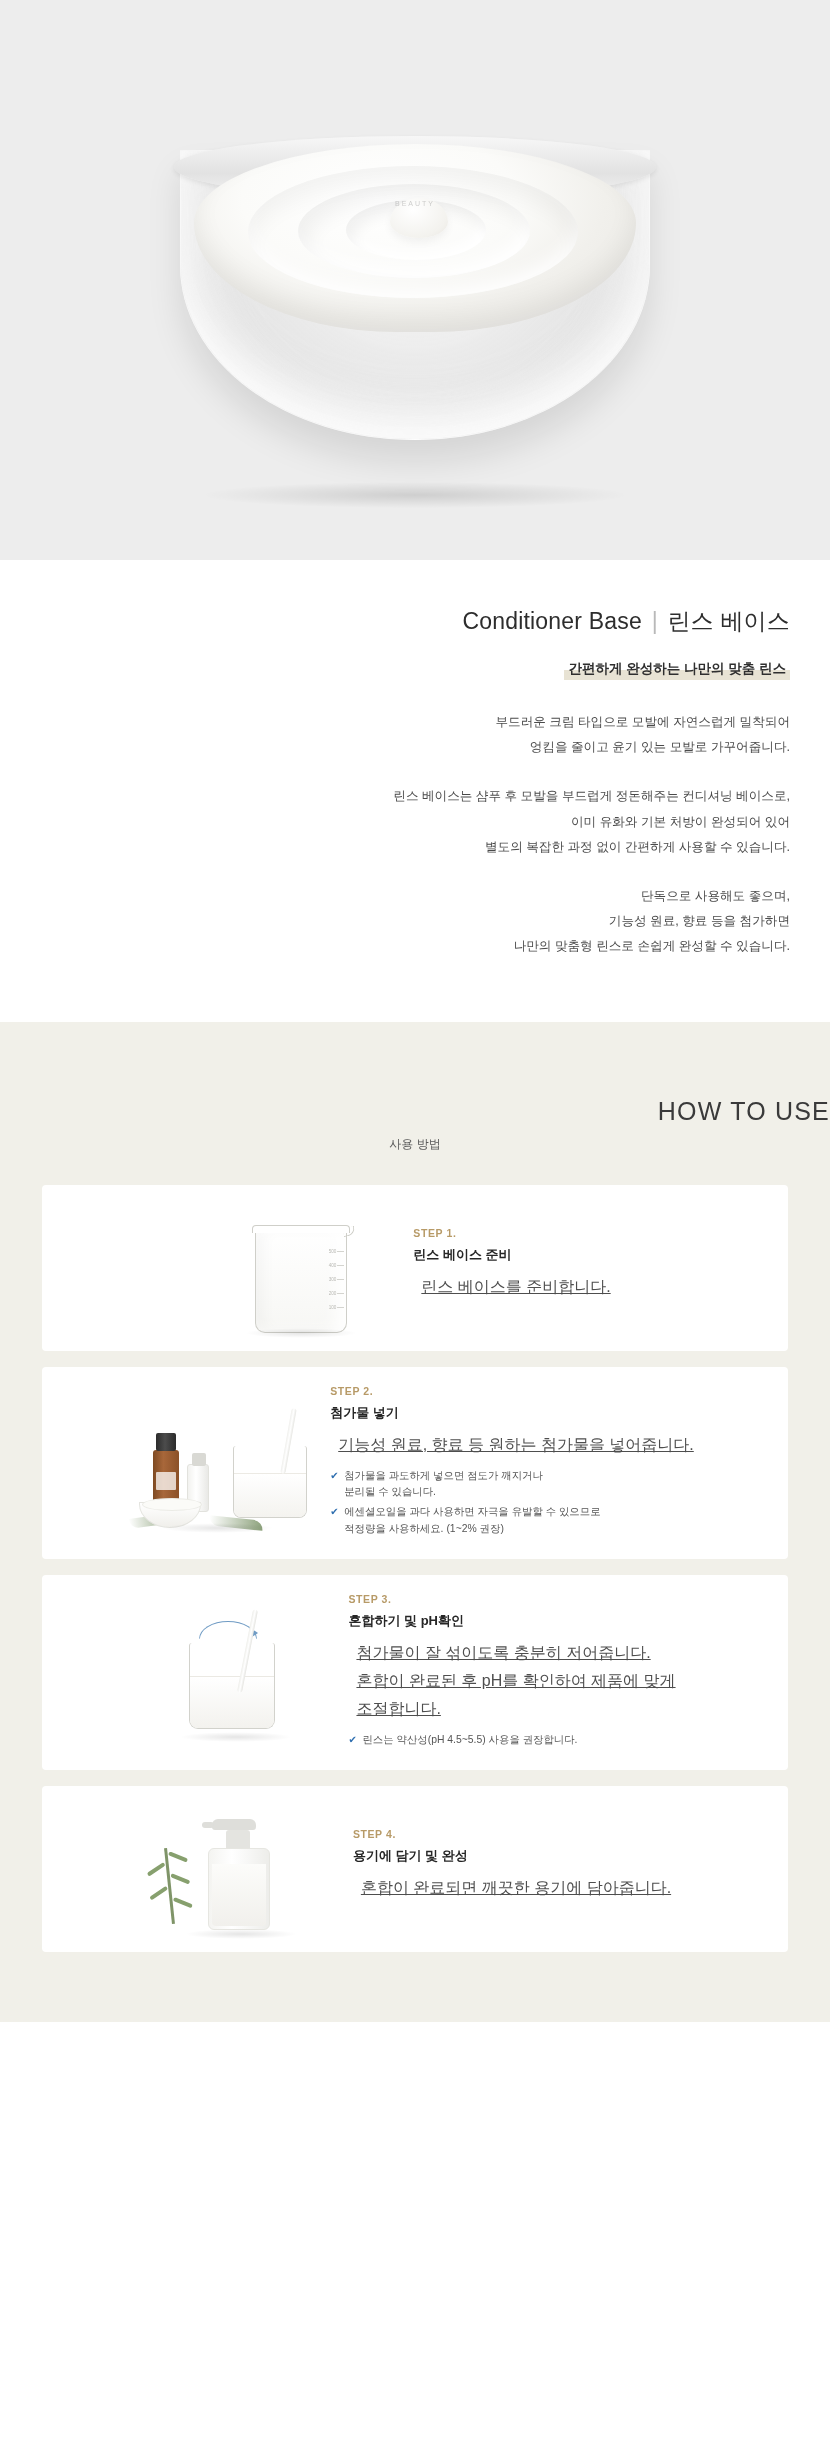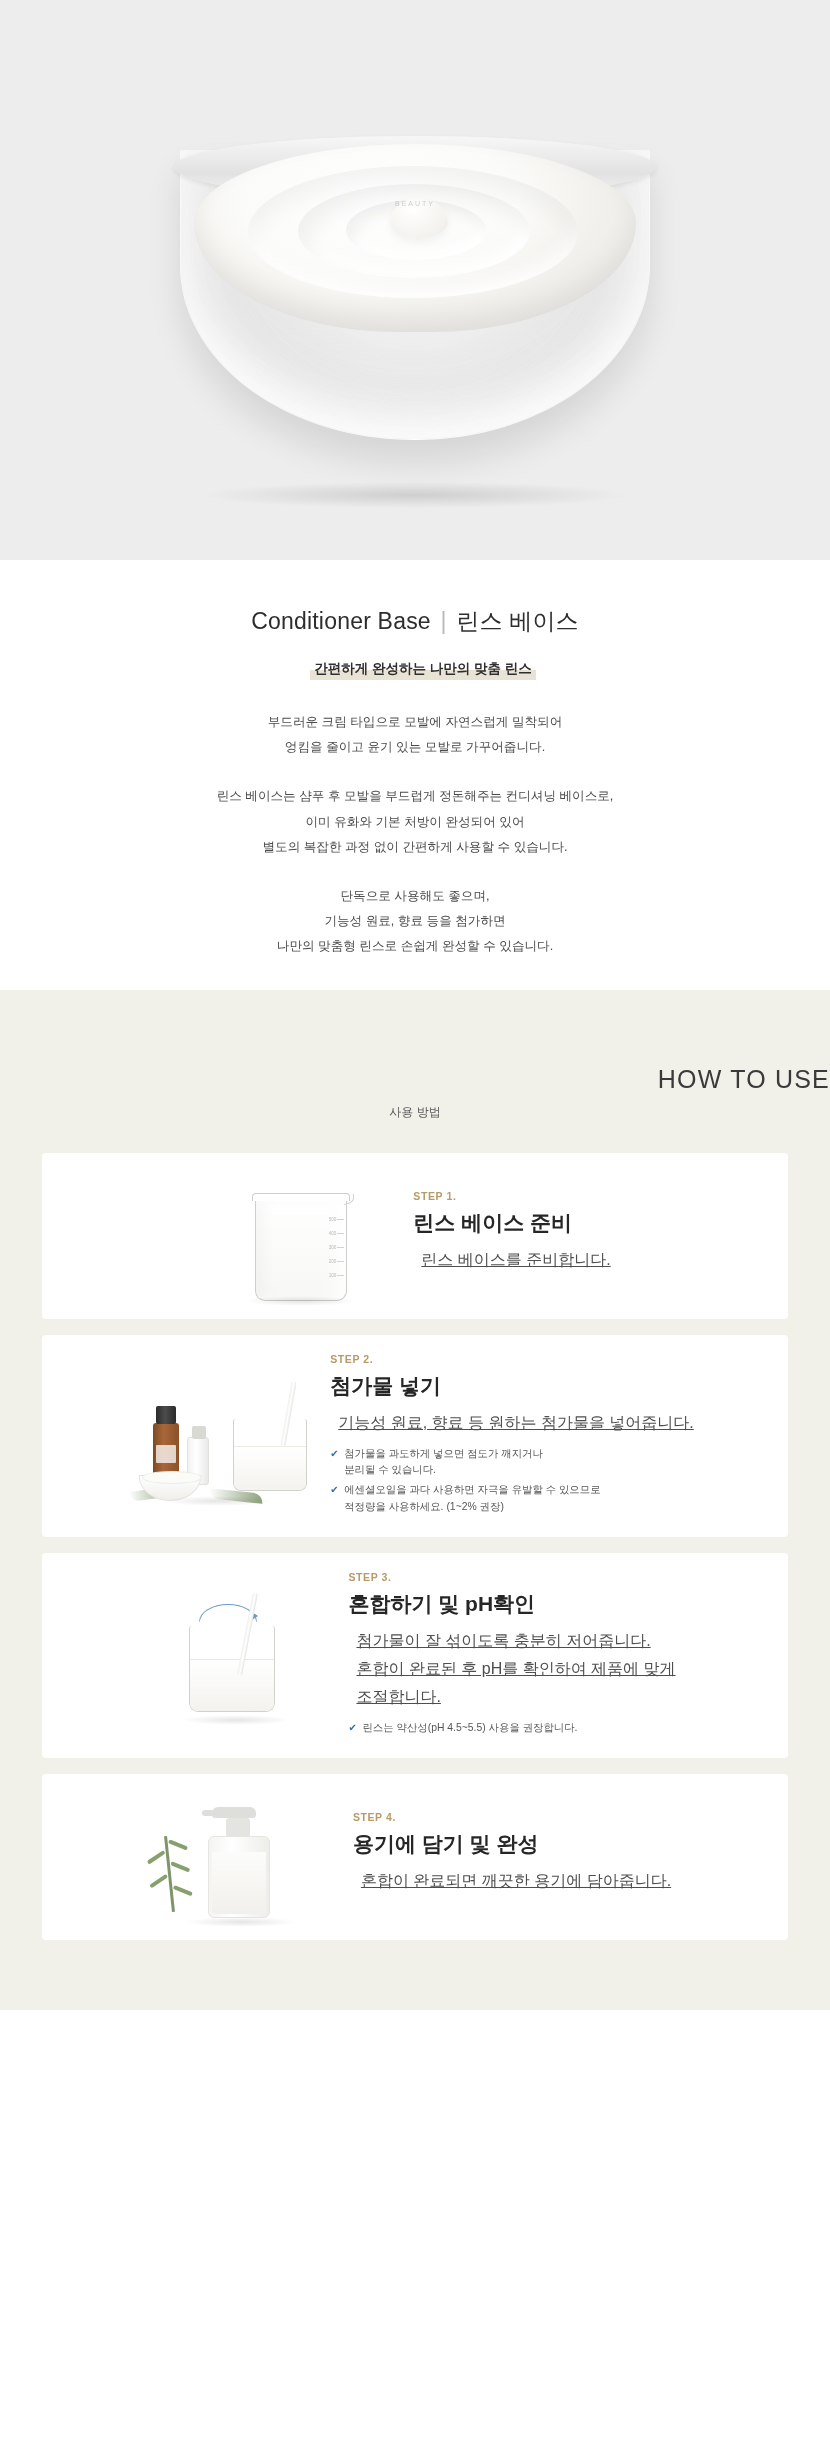--- a/index.html
+++ b/index.html
@@ -95,22 +95,22 @@
     position: absolute;
     left: 50%; bottom: 52px;
     transform: translateX(-50%);
     width: 420px; height: 26px;
     border-radius: 50%;
     background: radial-gradient(ellipse at 50% 50%, rgba(0,0,0,0.13) 0%, rgba(0,0,0,0.0) 72%);
   }
 
   
   .intro {
-    padding: 46px 40px 30px;
-    text-align: center;
+    padding: 46px 40px 62px;
+    text-align: right;
     background: #ffffff;
     border-radius: 17px;
   }
   .intro h1 {
     margin: 0 0 22px;
     font-size: 23px;
     font-weight: 400;
     letter-spacing: 0.2px;
     color: #2d2d2d;
   }
@@ -178,21 +178,21 @@
   }
   .step-body { padding-left: 14px; }
   .step-no {
     font-size: 10.5px;
     letter-spacing: 0.6px;
     color: #b79a67;
     font-weight: 700;
     margin: 0 0 7px;
   }
   .step-head {
-    font-size: 21px;
+    font-size: 13px;
     color: #262626;
     font-weight: 700;
     margin: 0 0 9px;
   }
   .step-desc {
     font-size: 16px;
     line-height: 1.75;
     color: #4e4e4e;
     margin: 8px;
     text-decoration: underline;

